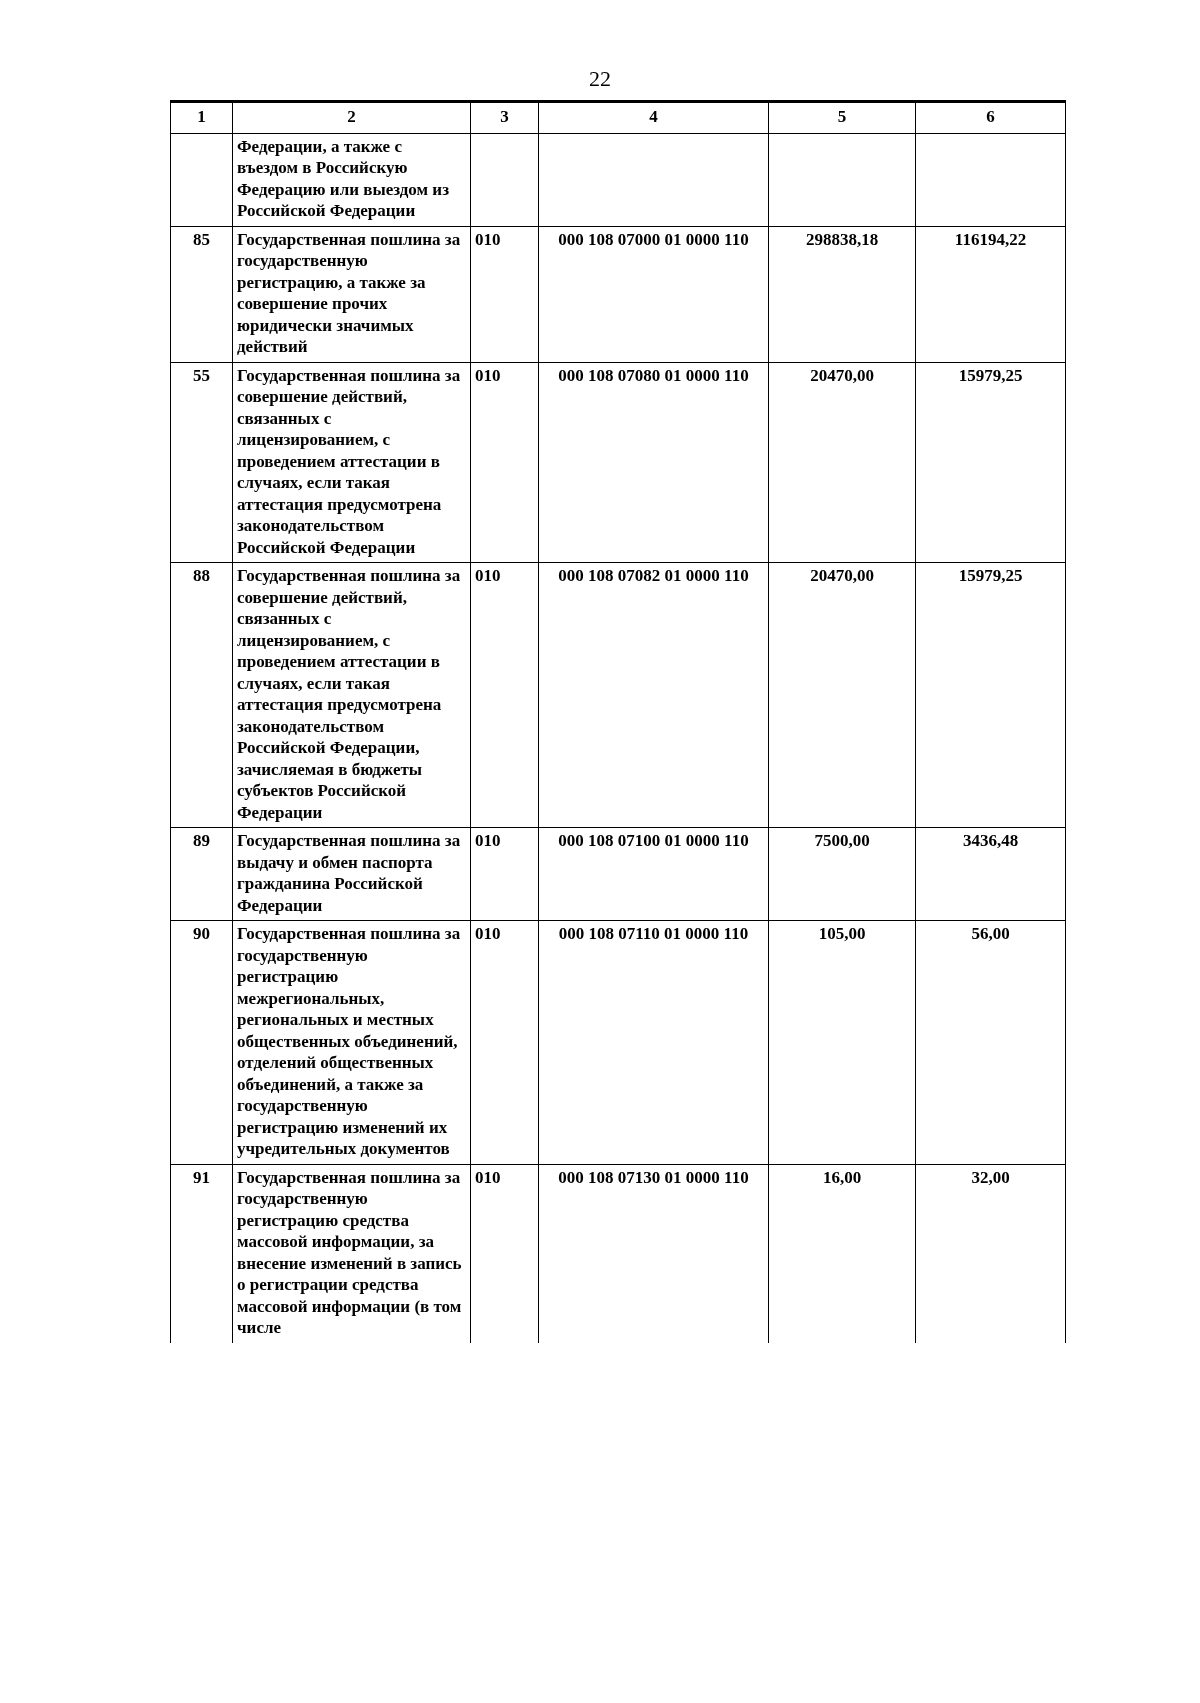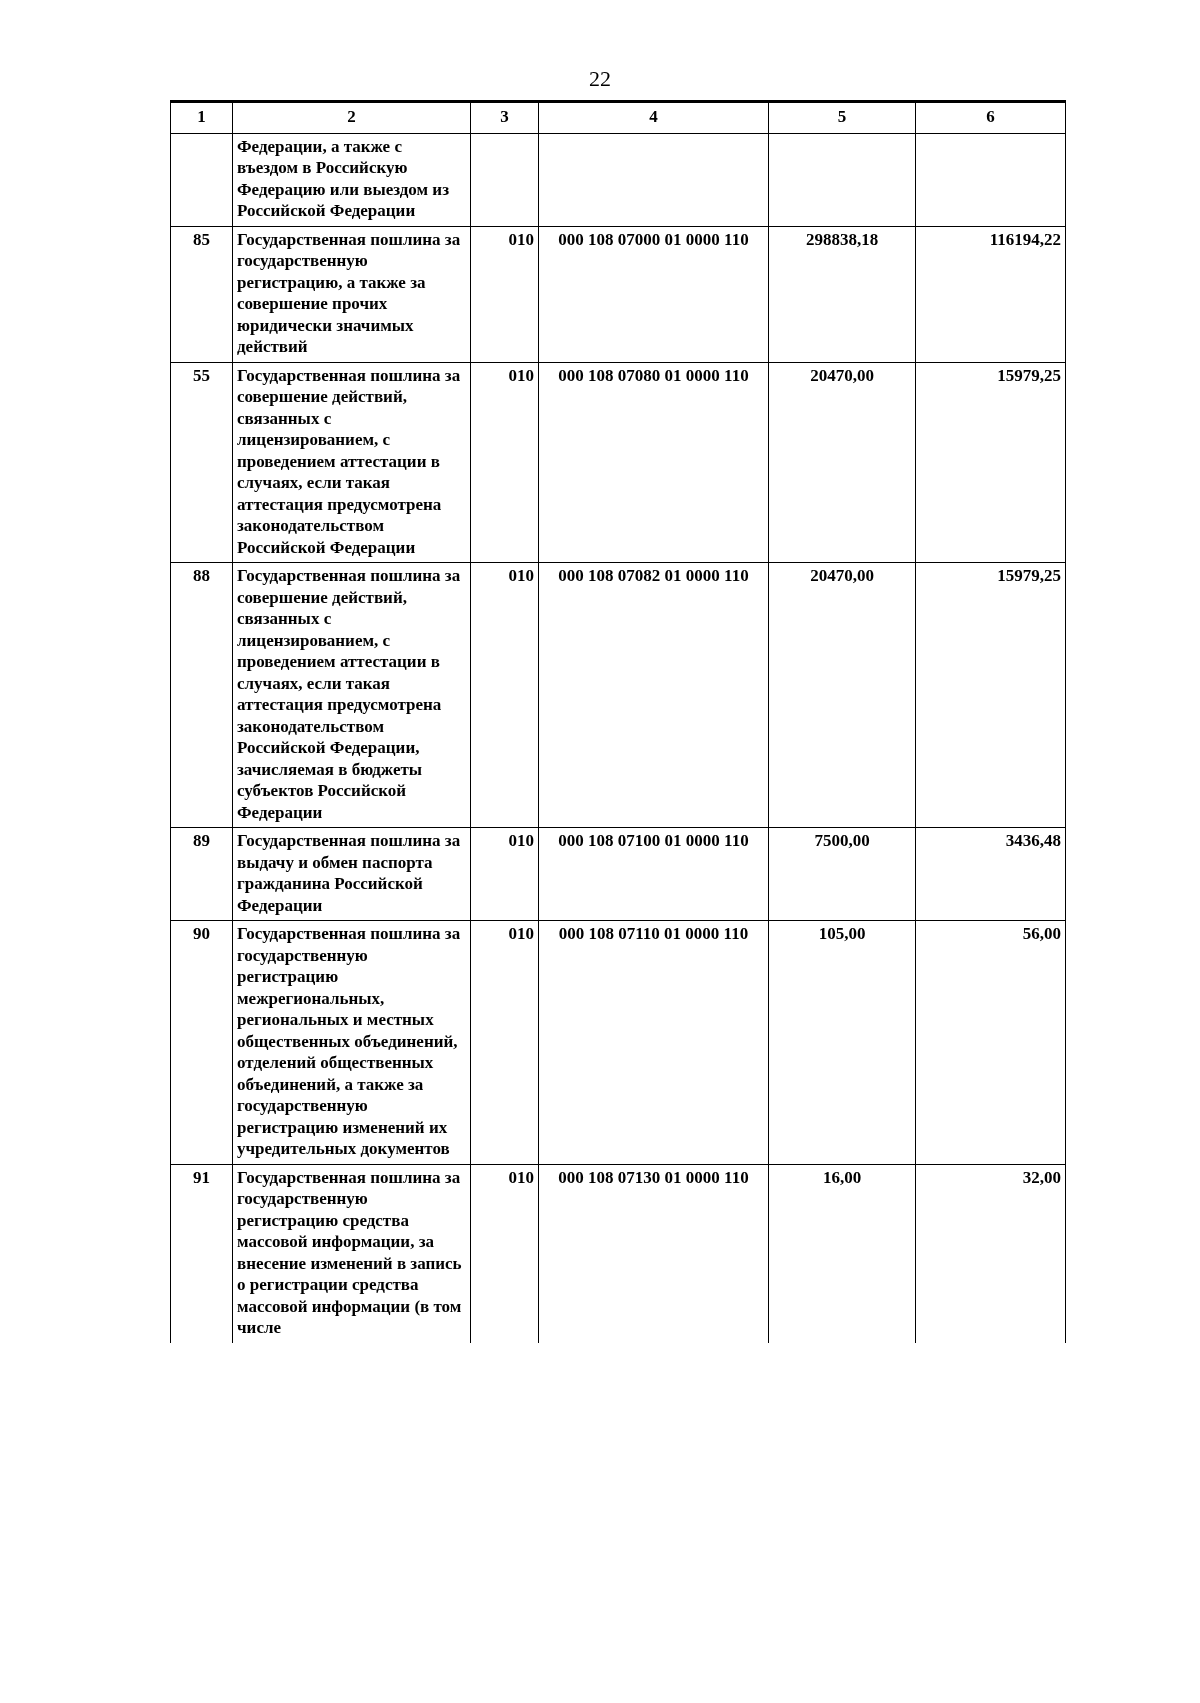--- a/index.html
+++ b/index.html
@@ -51,24 +51,24 @@
     text-align: center;
     padding: 3px 0 5px 0;
   }
   
   table.doc-table tbody tr:last-child td {
     border-bottom: none;
     font-family: Liberation Serif, serif;
   }
   td.c-num  { text-align: center; }
   td.c-name { text-align: left; padding-left: 9px; padding-right: 6px; }
-  td.c-code { text-align: right; }
+  td.c-code { text-align: left; }
   td.c-kbk  { text-align: center; white-space: nowrap; }
   td.c-v5   { text-align: center; }
-  td.c-v6   { text-align: right; }
+  td.c-v6   { text-align: center; }
 </style>
 </head>
 <body>
 
 <div class="page">
   <div class="page-number">22</div>
 
   <table class="doc-table">
     <colgroup>
       <col style="width:62px">

